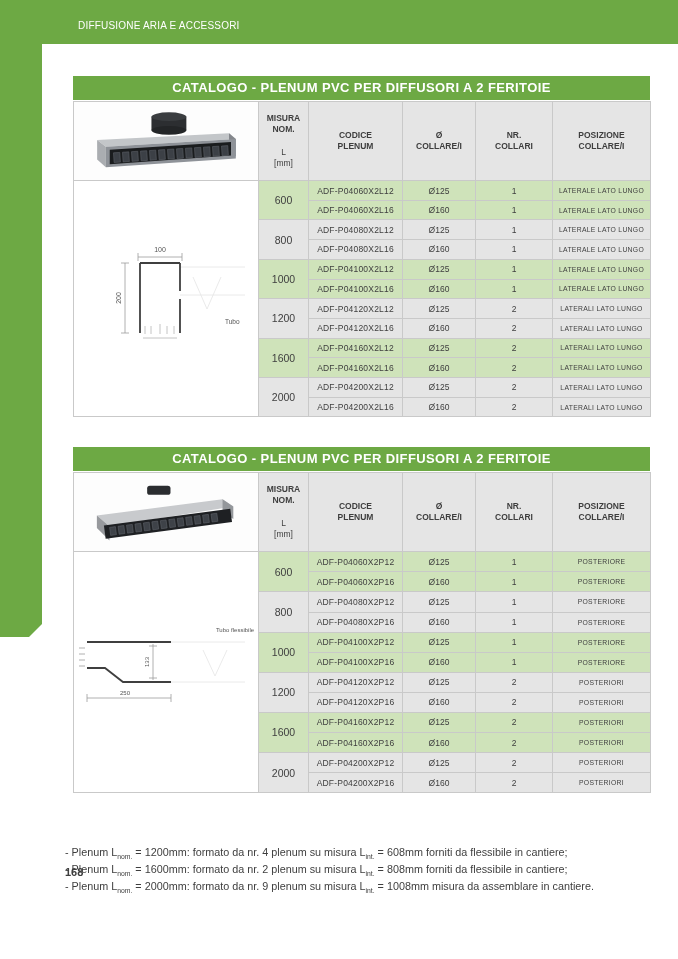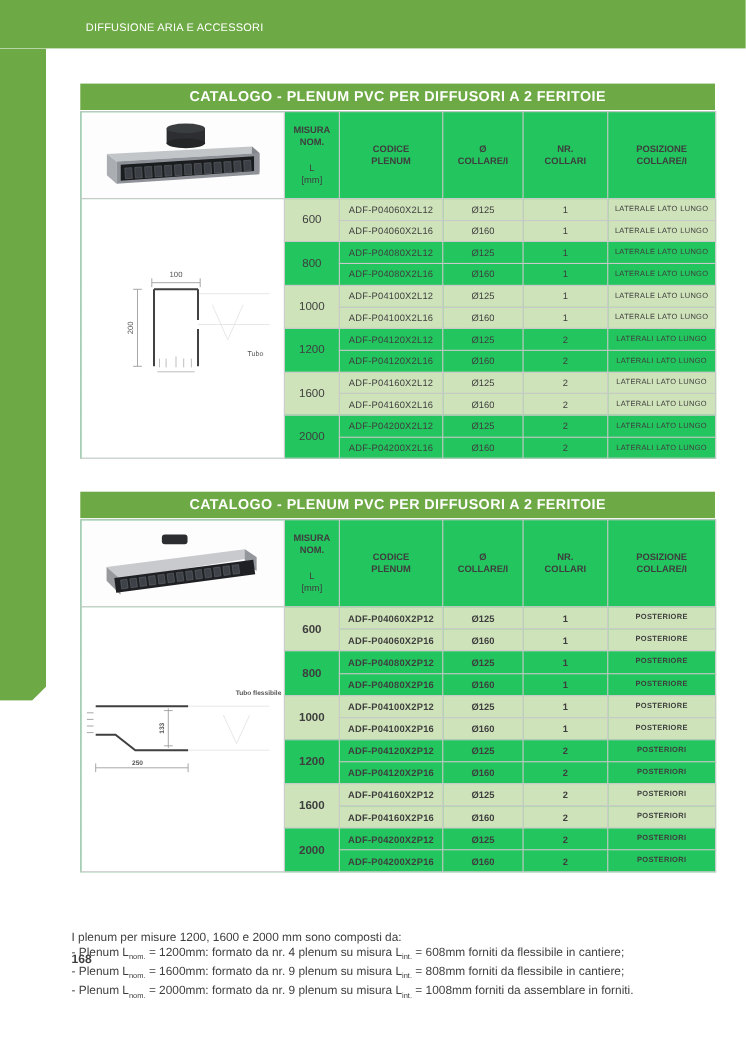--- a/index.html
+++ b/index.html
@@ -16,29 +16,29 @@
     position:absolute;left:78px;top:20px;color:#ffffff;font-weight:normal;
     font-size:10px;letter-spacing:0.2px;white-space:nowrap;
   }
   .catalog{position:absolute;left:53px;width:577px;margin-left:20px;}
   #cat1{top:76px;}
   #cat2{top:447px;}
   .titlebar{
     height:24px;background:#6da944;color:#ffffff;font-weight:bold;
     font-size:13px;letter-spacing:0.4px;text-align:center;line-height:24px;
   }
-  table{border-collapse:collapse;table-layout:fixed;width:577px;margin-top:1px;background:#22c55e;}
+  table{border-collapse:collapse;table-layout:fixed;width:577px;margin-top:1px;background:#e5e5e5;}
   td{border:1px solid #c9c9c9;text-align:center;vertical-align:middle;padding:0;color:#3e3e3e;}
   thead td{font-size:8.5px;line-height:1.3;}
   .hdr{font-weight:bold;white-space:pre-line;}
   .hdr .hs{font-weight:normal;white-space:pre-line;margin-top:1px;}
   .imgcell{height:73px;background:#fdfdfd;}
   tbody td{font-size:8.5px;}
   #cat1 tbody td{height:18.5px;}
-  #cat2 tbody td{height:19px;font-weight:bold;}
+  #cat2 tbody td{height:19px;}
   tr.hl td{background:#cfe3ba;text-align:center;}
   td.drawcell{background:#ffffff !important;}
   td.misura{font-size:10.5px;}
   td.code{letter-spacing:0.2px;}
   td.pos{font-size:6.8px;letter-spacing:0.3px;}
   .footer{
     position:absolute;left:65px;top:845px;width:575px;
     font-size:10.8px;line-height:1.32;color:#3e3e3e;
   }
   .footer sub{font-size:6.8px;}
@@ -383,19 +383,18 @@
           <td class="code">ADF-P04200X2P16</td>
           <td class="dia">Ø160</td>
           <td class="nr">2</td>
           <td class="pos">POSTERIORI</td>
         </tr>
       </tbody>
   </table>
 </div>
 
 <div class="footer">
-  <div>I plenum per misure 1200, 1600 e 2000 mm sono composti da:</div>
   <div><span>- Plenum L</span><sub>nom.</sub><span> = 1200mm: formato da nr. 4 plenum su misura L</span><sub>int.</sub><span> = 608mm forniti da flessibile in cantiere;</span></div>
-  <div><span>- Plenum L</span><sub>nom.</sub><span> = 1600mm: formato da nr. 9 plenum su misura L</span><sub>int.</sub><span> = 808mm forniti da flessibile in cantiere;</span></div>
-  <div><span>- Plenum L</span><sub>nom.</sub><span> = 2000mm: formato da nr. 9 plenum su misura L</span><sub>int.</sub><span> = 1008mm forniti da assemblare in forniti.</span></div>
+  <div><span>- Plenum L</span><sub>nom.</sub><span> = 1600mm: formato da nr. 2 plenum su misura L</span><sub>int.</sub><span> = 808mm forniti da flessibile in cantiere;</span></div>
+  <div><span>- Plenum L</span><sub>nom.</sub><span> = 2000mm: formato da nr. 9 plenum su misura L</span><sub>int.</sub><span> = 1008mm misura da assemblare in cantiere.</span></div>
 </div>
 
 <div class="page-number">168</div>
 
 </body></html>

